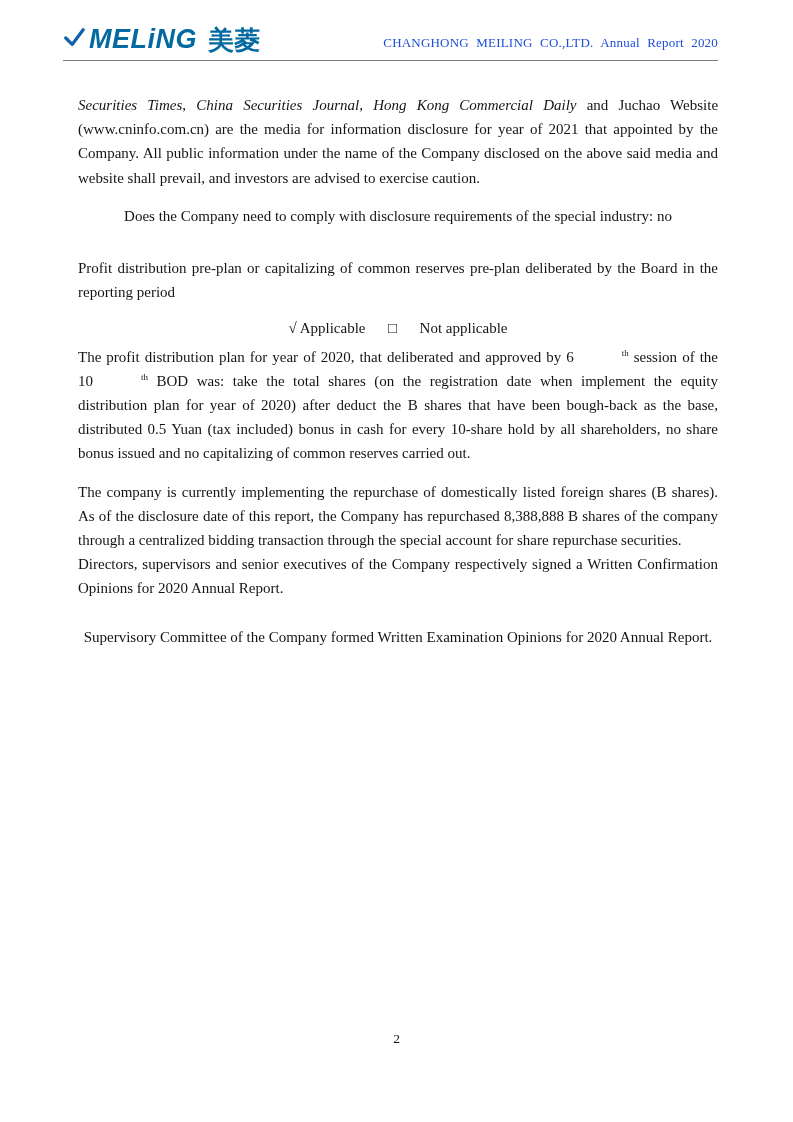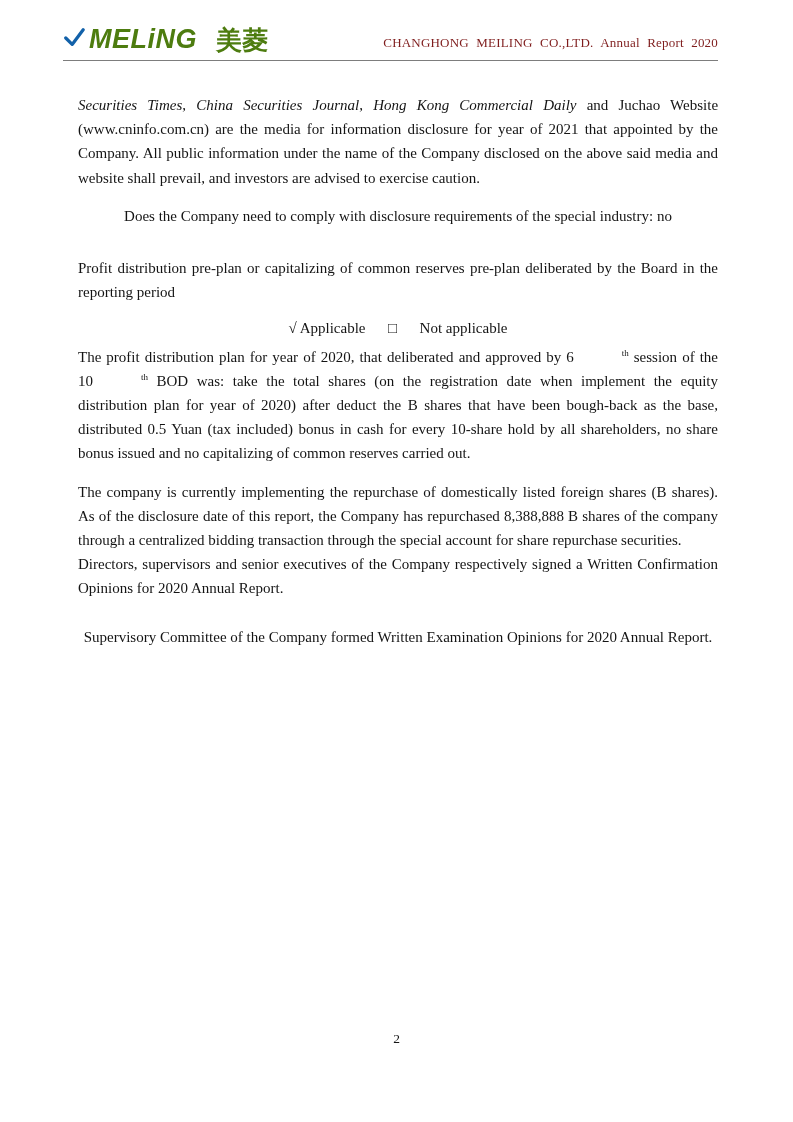--- a/index.html
+++ b/index.html
@@ -30,42 +30,42 @@
     display: flex;
     justify-content: space-between;
     align-items: flex-end;
     padding-bottom: 7px;
     border-bottom: 1px solid #7d7d7d;
   }
   .logo {
     display: flex;
     align-items: center;
     gap: 3px;
-    color: #4d7c0f;
+    color: #0369a1;
     line-height: 1;
   }
   .logo-check { display: inline-block; margin-right: 1px; }
   .logo-latin {
     font-family: "Liberation Sans", sans-serif;
     font-weight: bold;
     font-style: italic;
     font-size: 27px;
     letter-spacing: 0.5px;
   }
   .logo-cn {
     font-family: "Liberation Sans", sans-serif;
     font-weight: bold;
     font-size: 26px;
-    margin-left: 16px;
+    margin-left: 8px;
   }
   .header-title {
     font-size: 13px;
     word-spacing: 4px;
     letter-spacing: 0.2px;
-    color: #7f1d1d;
+    color: #1d4ed8;
     padding-bottom: 2px;
     white-space: nowrap;
   }
   
   .doc-body {
     position: absolute;
     top: 93px;
     left: 78px;
     right: 75px;
   }

